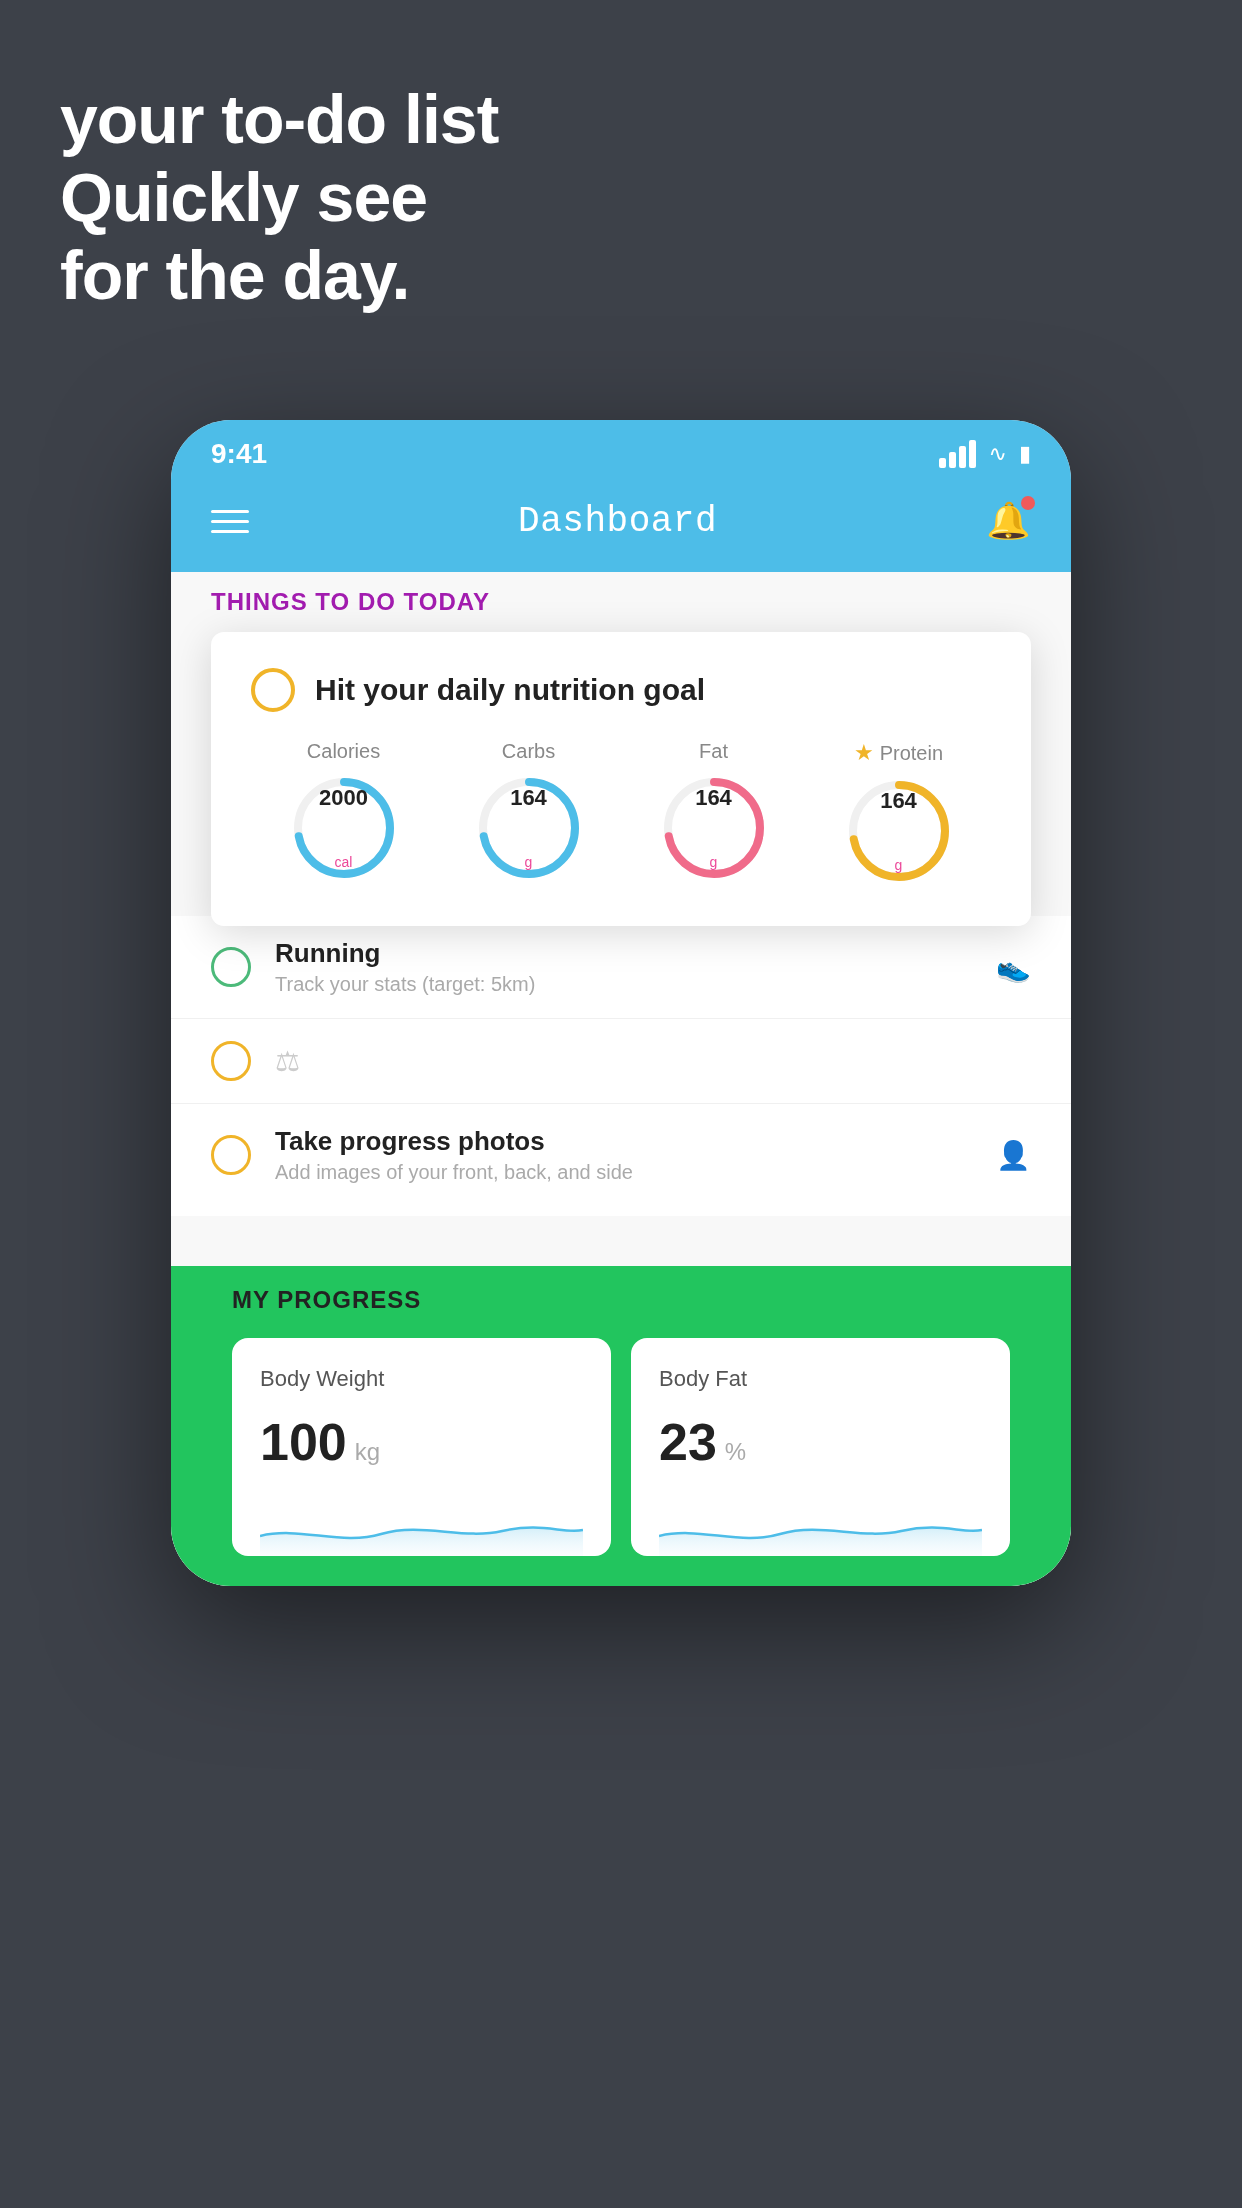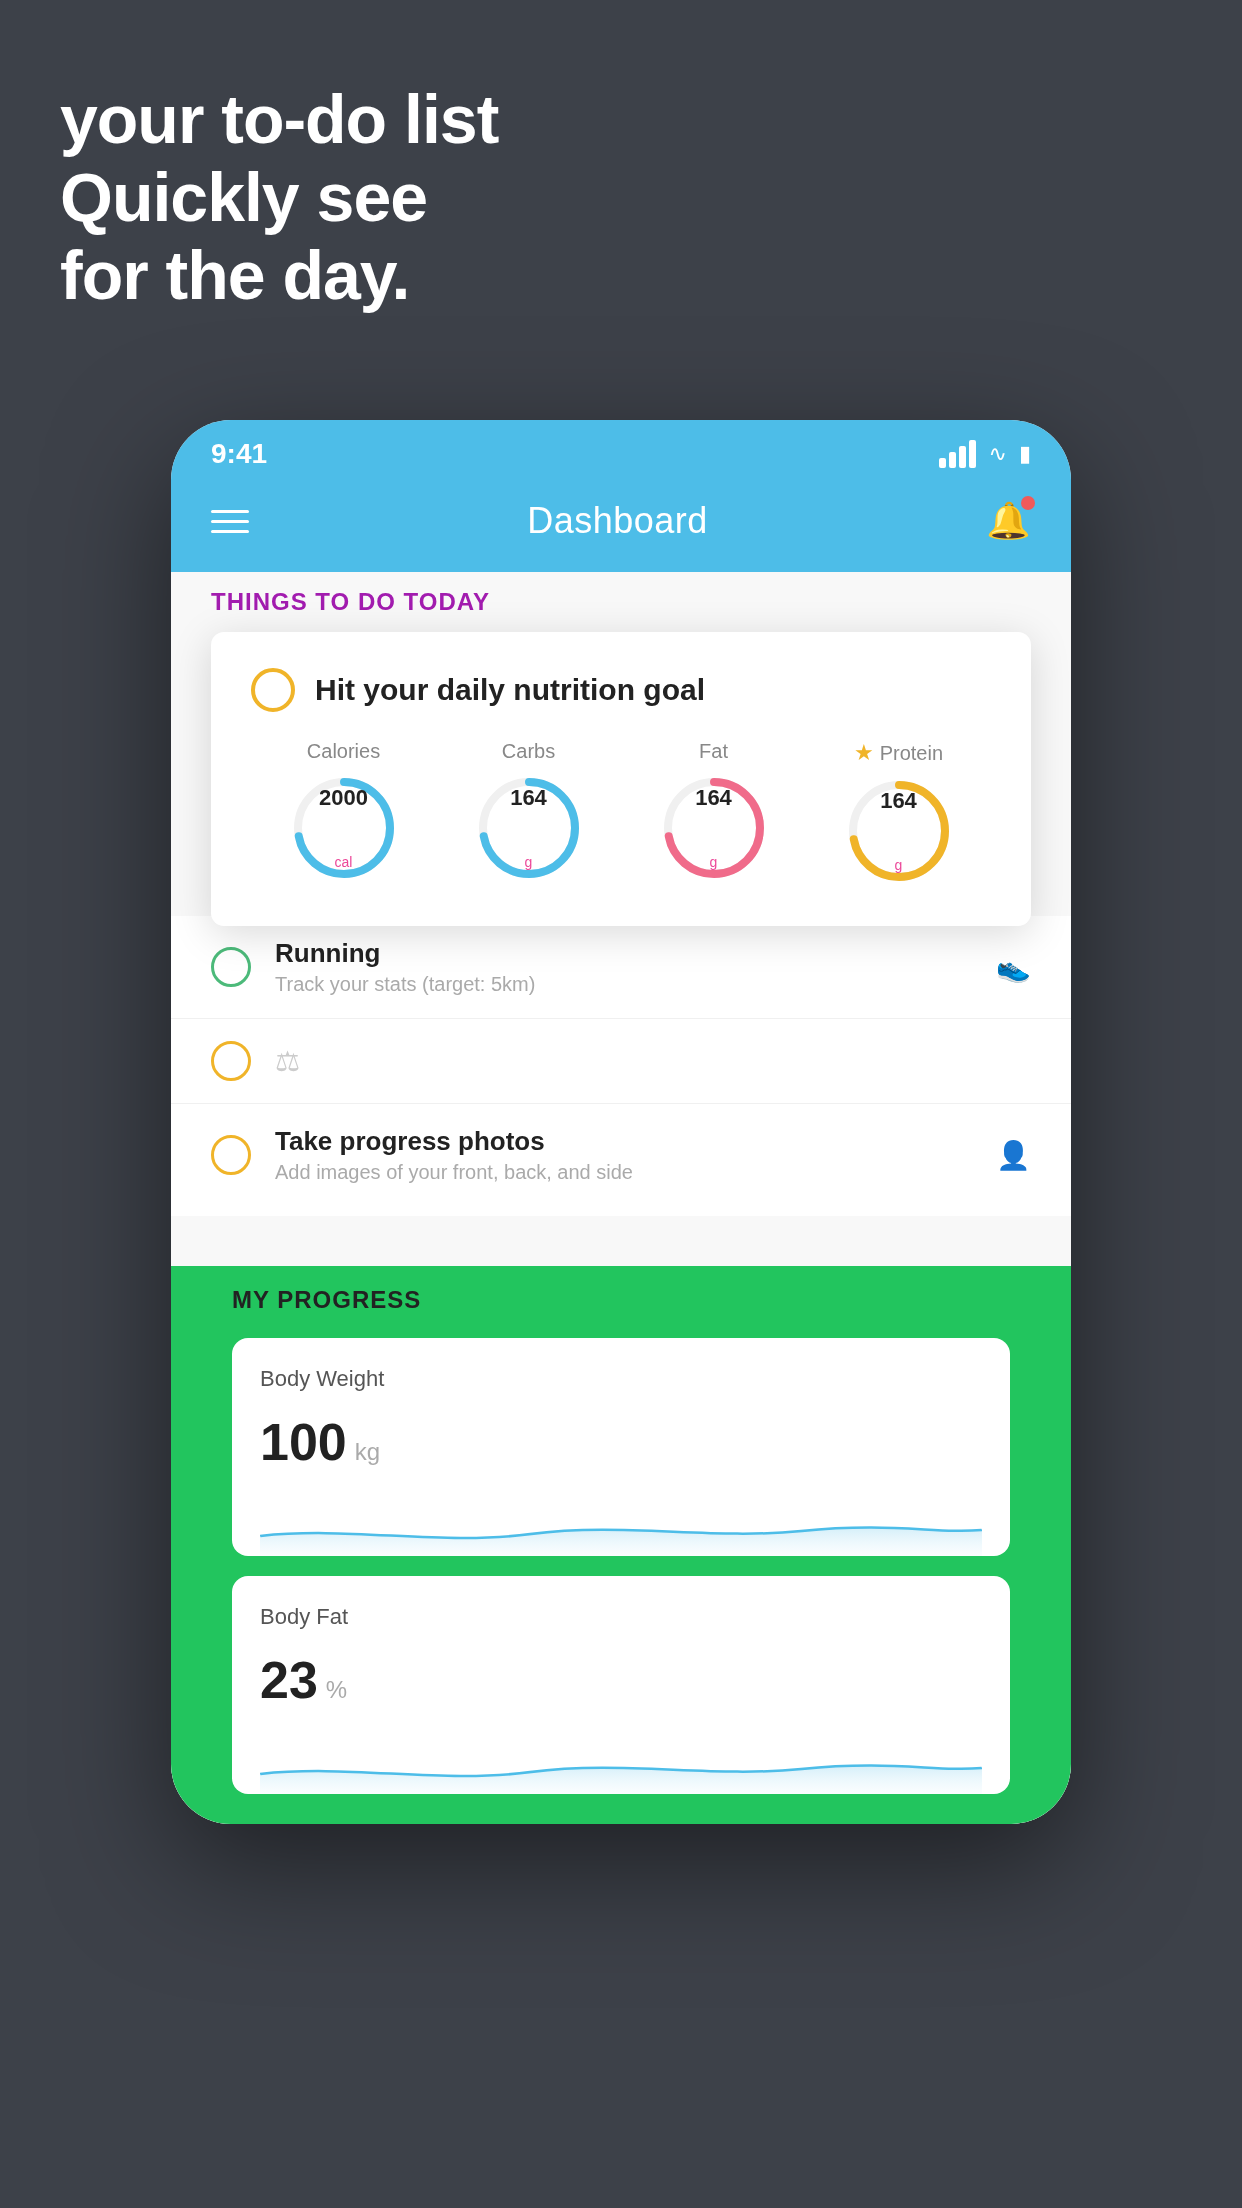--- a/index.html
+++ b/index.html
@@ -86,20 +86,21 @@
       height: 3px;
       background: white;
       border-radius: 2px;
       display: block;
     }
     .header-title {
       color: white;
       font-size: 36px;
       font-weight: 500;
       letter-spacing: 0.5px;
+      font-family: Liberation Mono, monospace;
     }
     .bell-icon {
       position: relative;
       font-size: 36px;
       color: white;
       cursor: pointer;
     }
     .bell-dot {
       position: absolute;
       top: -4px;
@@ -271,21 +272,20 @@
       font-weight: 800;
       color: #222;
       letter-spacing: 1px;
       text-transform: uppercase;
       margin-bottom: 24px;
     }
 
     .progress-cards {
       display: flex;
       gap: 20px;
-      flex-direction: column;
     }
     .progress-card {
       flex: 1;
       background: white;
       border-radius: 16px;
       padding: 28px 28px 0;
       overflow: hidden;
     }
     .progress-card-title {
       font-size: 22px;

